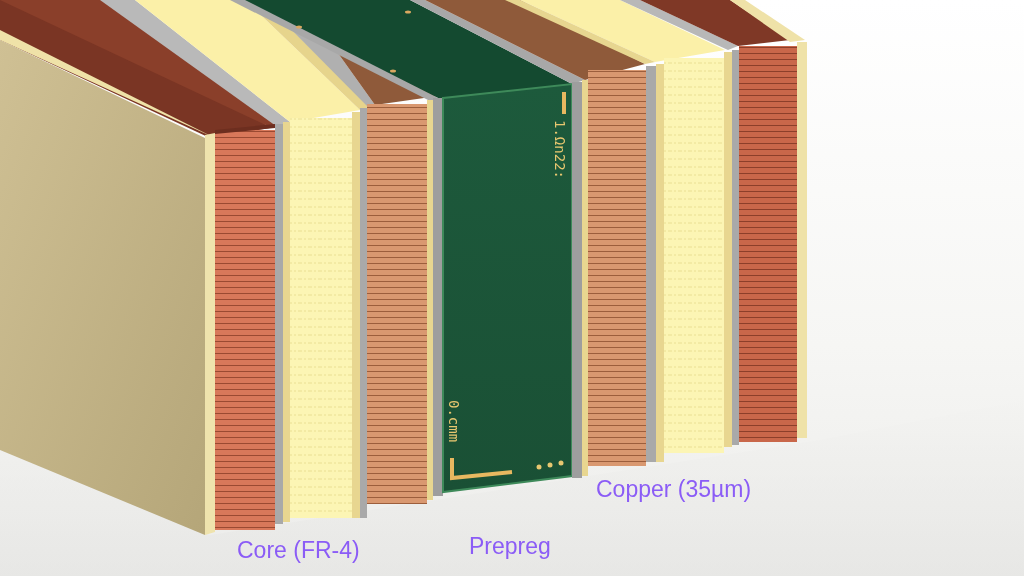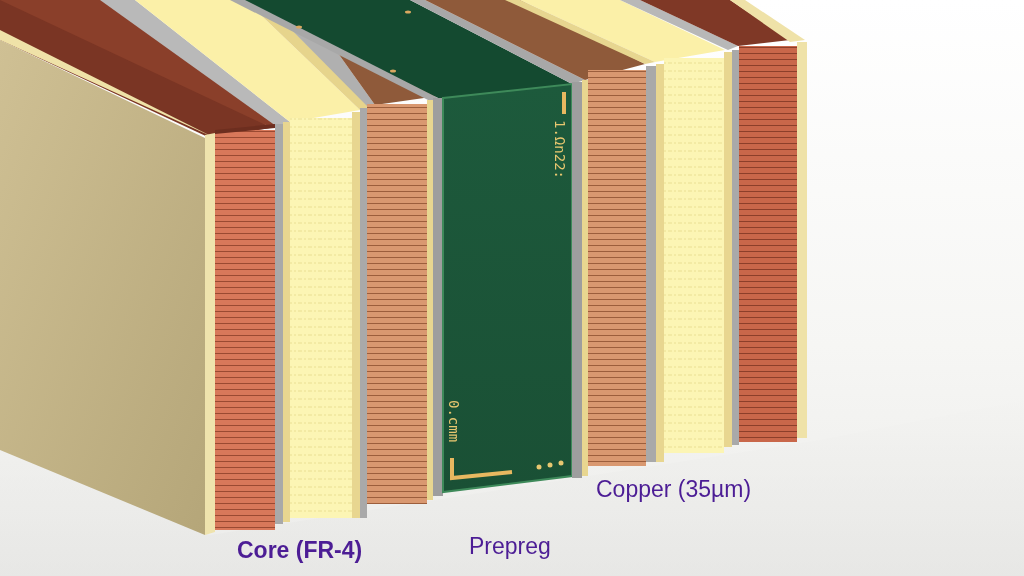--- a/index.html
+++ b/index.html
@@ -1,20 +1,20 @@
 <!DOCTYPE html>
 <html><head>
 <meta charset="utf-8">
 <style>
   html, body { margin:0; padding:0; }
   body { width:1024px; height:576px; overflow:hidden; position:relative;
          background: linear-gradient(180deg,#ffffff 0%,#f6f6f4 60%,#ececea 100%);
          font-family: "Liberation Sans", sans-serif; }
   #stage { position:absolute; left:0; top:0; width:1024px; height:576px; }
-  .label { position:absolute; color:#4c1d95; font-size:23px; font-family:"Liberation Sans", sans-serif; white-space:nowrap; }
+  .label { position:absolute; color:#8b5cf6; font-size:23px; font-family:"Liberation Sans", sans-serif; white-space:nowrap; }
   .pcb-text { position:absolute; color:#e8c770; font-family:"DejaVu Sans Mono", monospace; font-size:14px; }
 </style>
 </head>
 <body>
 
 <svg id="stage" viewBox="0 0 1024 576" xmlns="http://www.w3.org/2000/svg">
   <defs>
     <pattern id="copperLines" width="8" height="6" patternUnits="userSpaceOnUse">
       <rect width="8" height="6" fill="#d8785a"></rect>
       <line x1="0" y1="5.5" x2="8" y2="5.5" stroke="#9a4a32" stroke-width="1"></line>
@@ -114,15 +114,15 @@
   <circle cx="550" cy="465" r="2.5" fill="#e8c770"></circle>
   <circle cx="561" cy="463" r="2.5" fill="#e8c770"></circle>
   <ellipse cx="299" cy="27" rx="3" ry="1.5" fill="#d9a860"></ellipse>
   <ellipse cx="408" cy="12" rx="3" ry="1.5" fill="#d9a860"></ellipse>
   <ellipse cx="393" cy="71" rx="3" ry="1.5" fill="#d9a860"></ellipse>
 </svg>
 
 <div class="pcb-text" style="left:545px; top:120px; transform:rotate(90deg); transform-origin:left top; left:568px;">1.Ωn22:</div>
 <div class="pcb-text" style="left:444px; top:400px; transform:rotate(90deg); transform-origin:left top; left:462px;">0.cmm</div>
 
-<div class="label" style="left:237px; top:537px;font-weight:bold;">Core (FR-4)</div>
+<div class="label" style="left:237px; top:537px;">Core (FR-4)</div>
 <div class="label" style="left:469px; top:505px;margin-top:28px;">Prepreg</div>
 <div class="label" style="left:596px; top:476px;">Copper (35µm)</div>
 
 </body></html>

